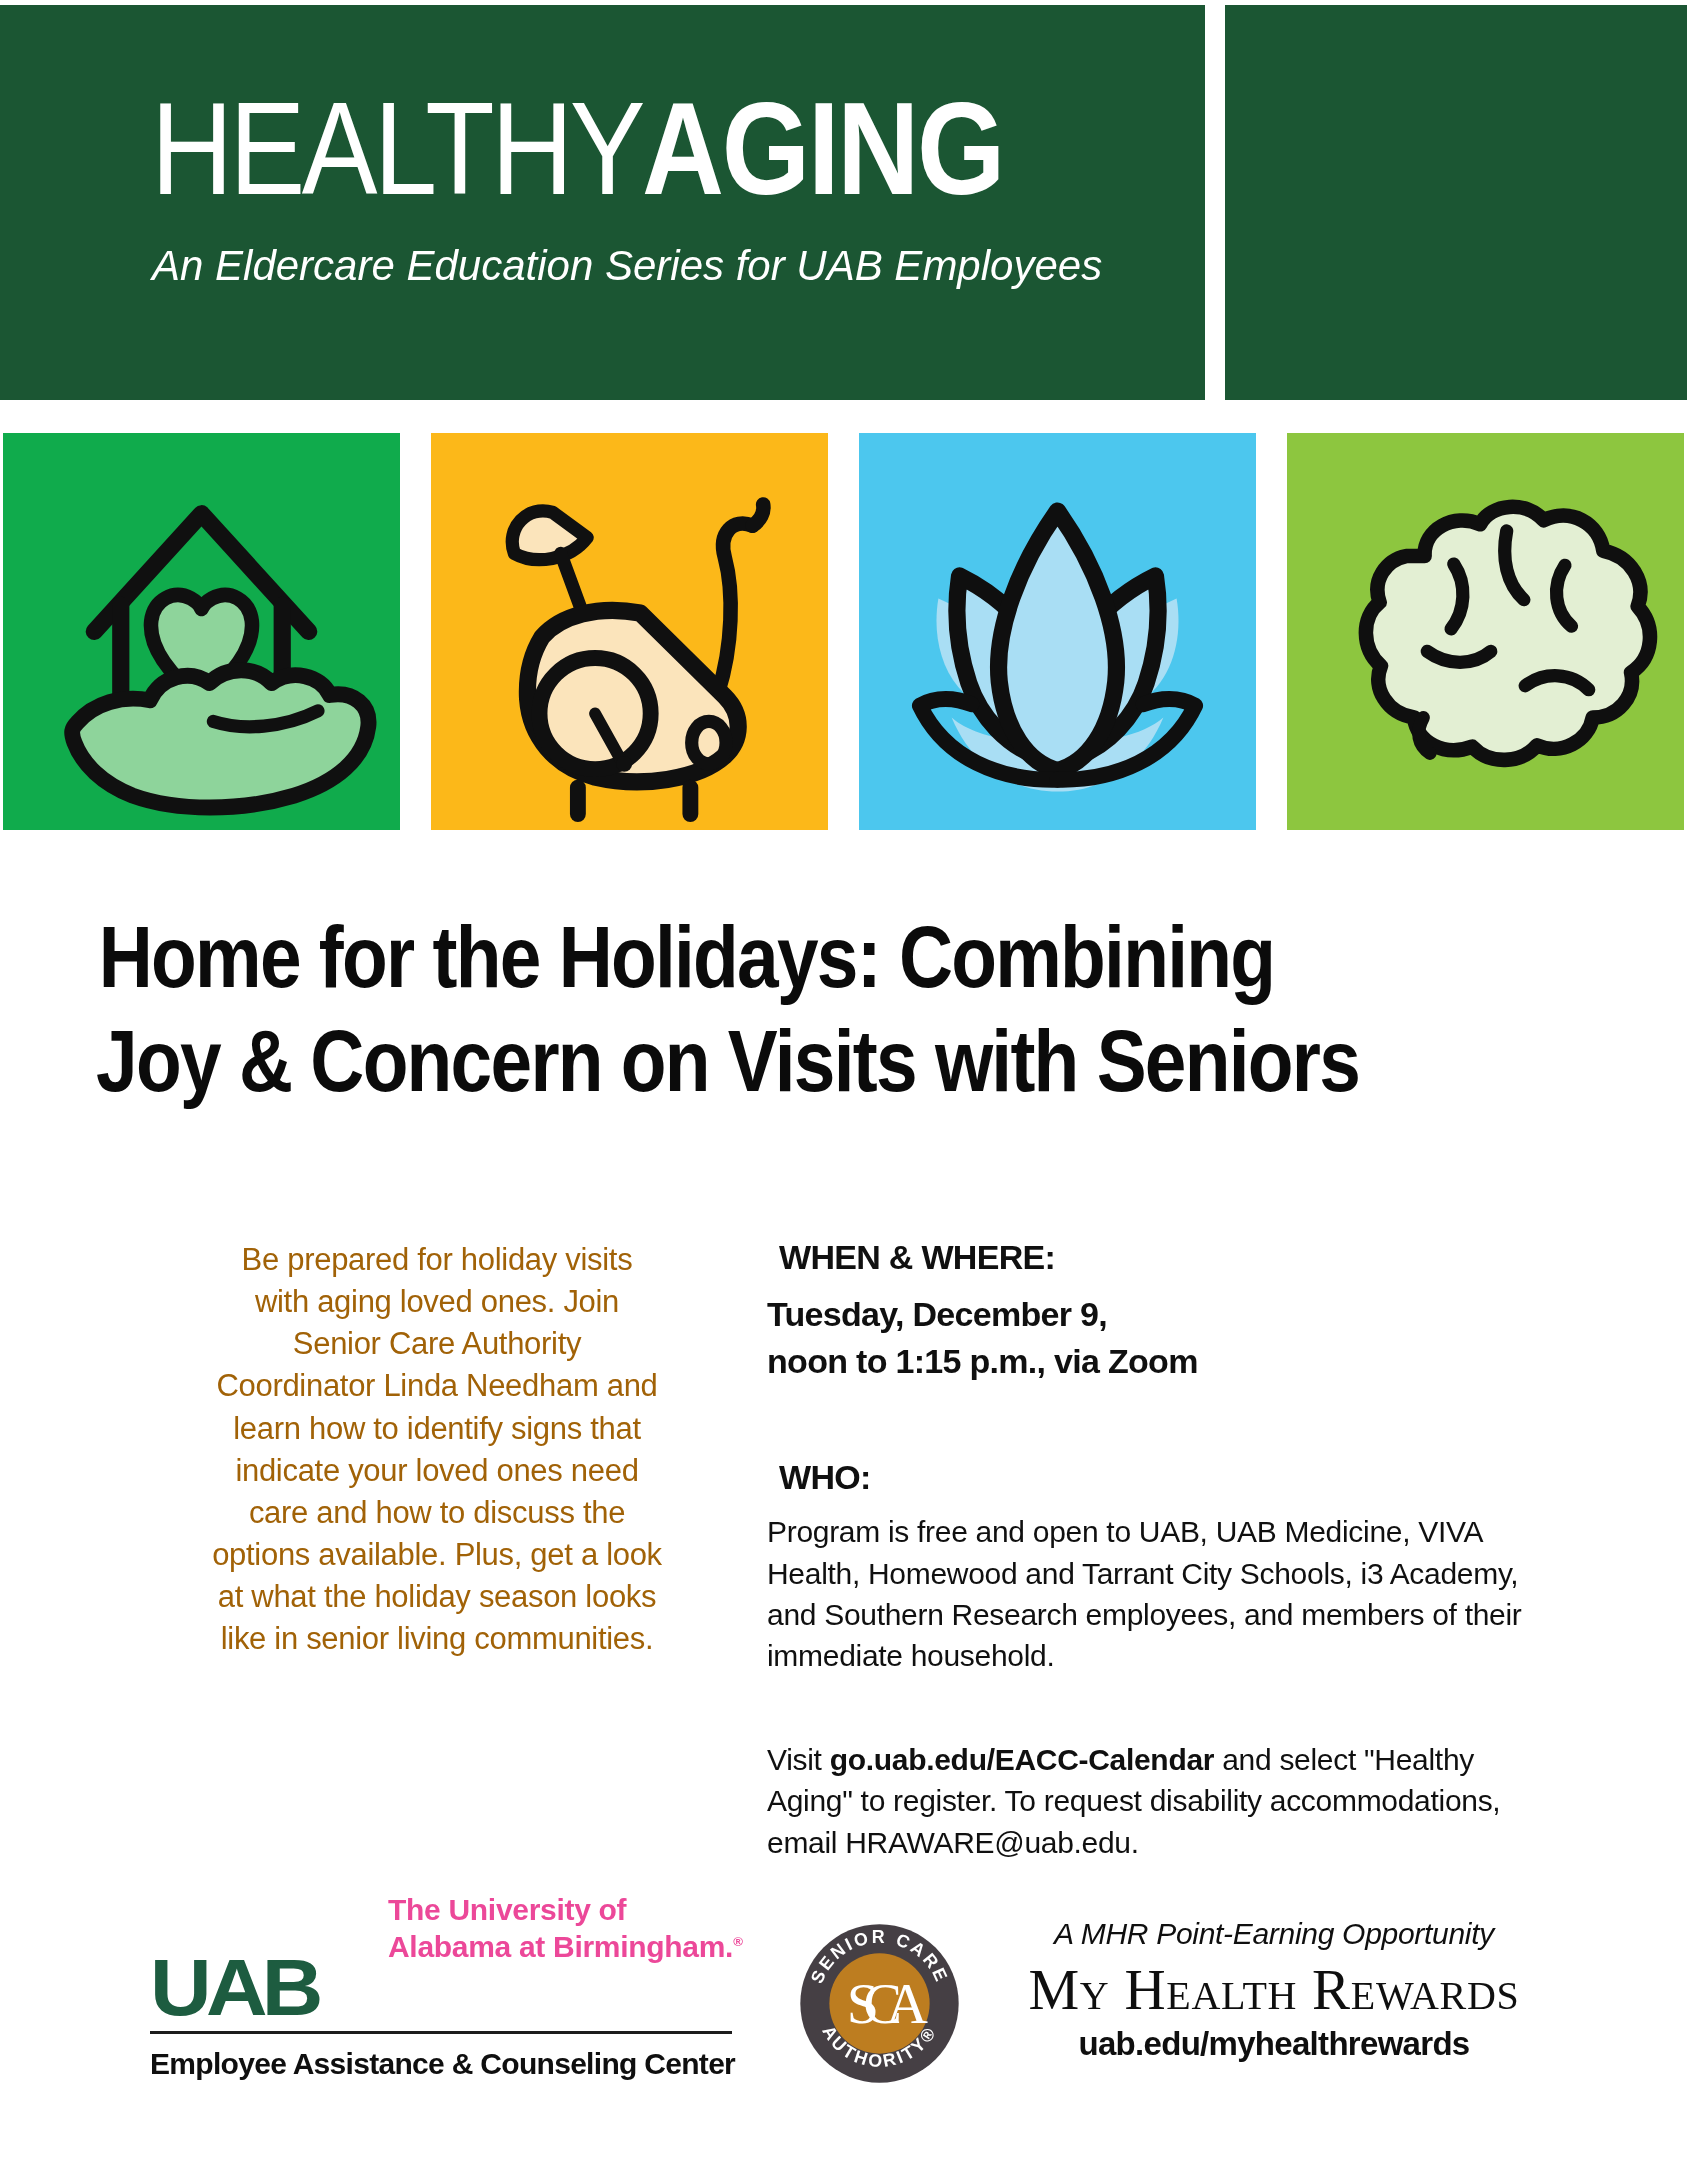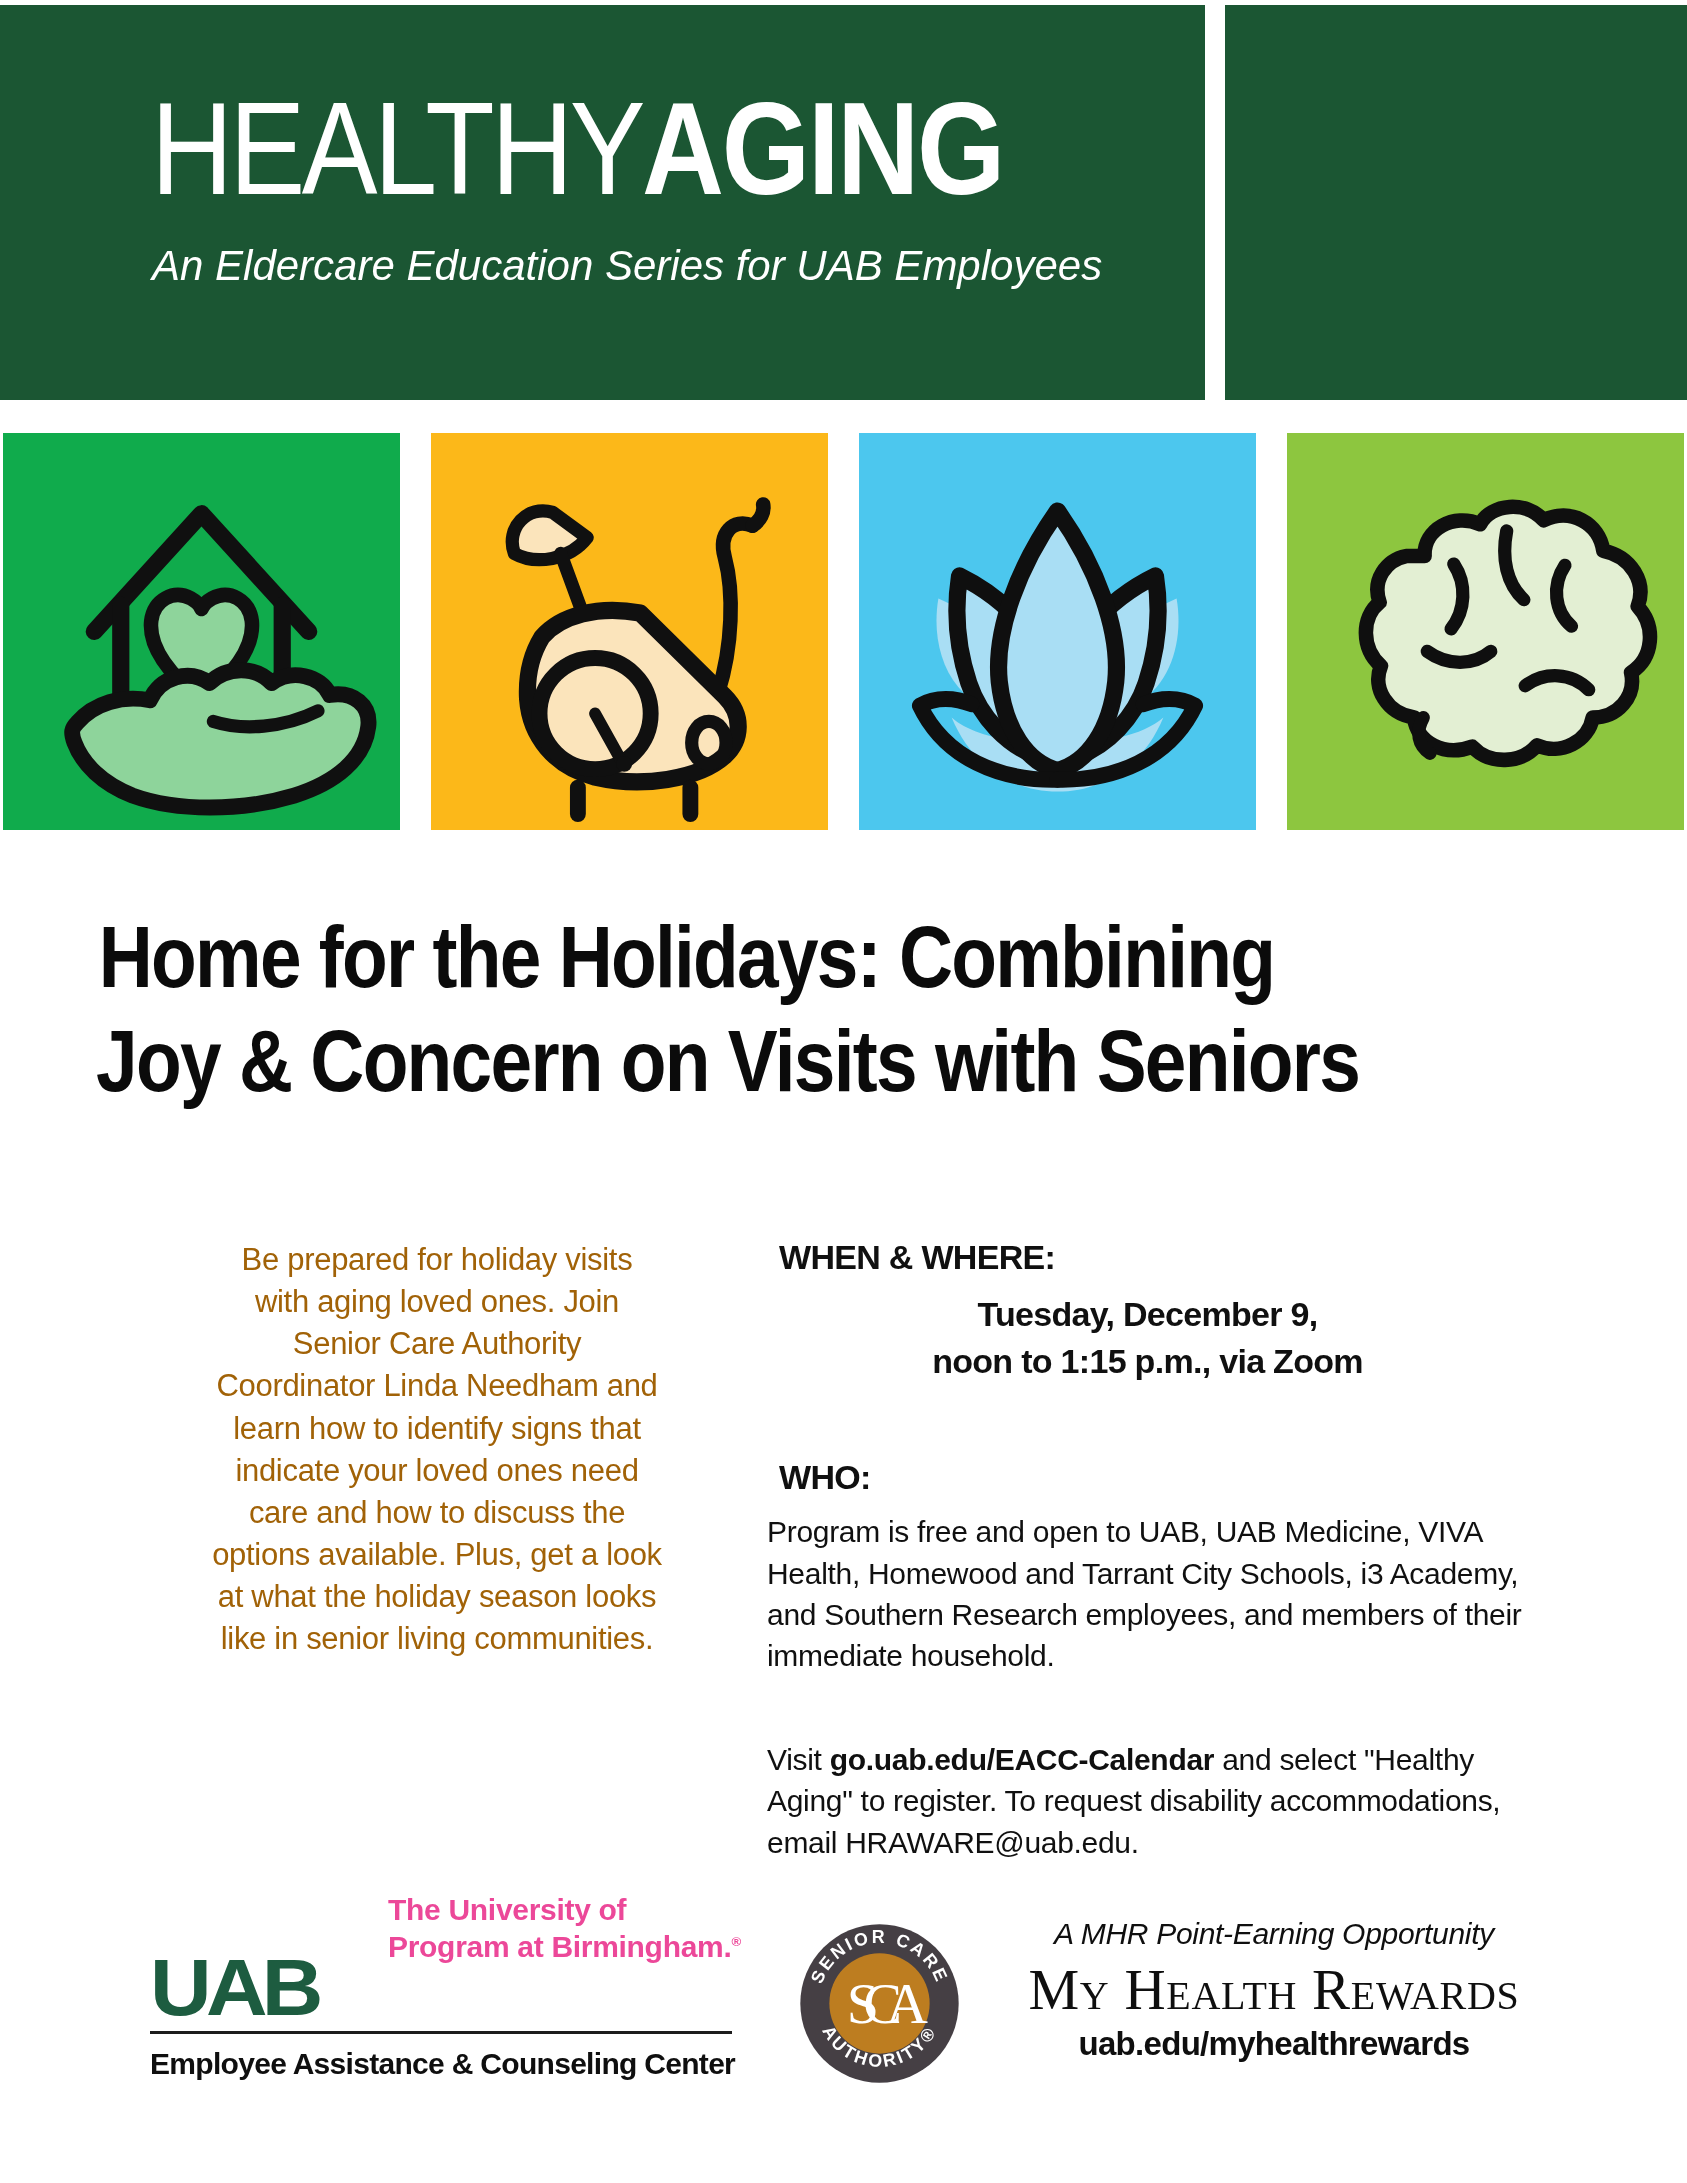--- a/index.html
+++ b/index.html
@@ -49,21 +49,21 @@
   
   .intro {
     position:absolute; left:212px; top:1239px; width:450px;
     font-size:31px; line-height:1.36; letter-spacing:-0.3px;
     text-align:center; color:#a16207;
   }
 
   
   .details { position:absolute; left:767px; top:1223px; width:761px; color:#101010; }
   .d-heading { font-size:34px; font-weight:700; letter-spacing:-0.7px; line-height:1.3; margin:12px; }
-  .d-boldline { font-size:34px; font-weight:700; letter-spacing:-0.7px; line-height:1.38;text-align:center; }
+  .d-boldline { font-size:34px; font-weight:700; letter-spacing:-0.7px; line-height:1.38; }
   .d-body { font-size:30px; font-weight:400; letter-spacing:-0.3px; line-height:1.38; margin-top:4px; }
   .d-gap { height:58px; }
   .bold-inline { font-weight:700; }
 
   
   .uab-logo {
     position:absolute; left:150px; top:1948px;
     font-size:79px; font-weight:700; color:#1d5c40;
     letter-spacing:-5.3px; line-height:1;
     transform:scaleX(1.08); transform-origin:0 0;
@@ -183,21 +183,21 @@
     <div class="d-body">Program is free and open to UAB, UAB Medicine, VIVA Health, Homewood and Tarrant City Schools, i3 Academy, and Southern Research employees, and members of their immediate household.</div>
 
     <div class="d-gap"></div>
 
     <div class="d-body"><span>Visit </span><span class="bold-inline">go.uab.edu/EACC-Calendar</span><span> and select "Healthy Aging" to register. To request disability accommodations, email HRAWARE@uab.edu.</span></div>
   </div>
 
   <div class="uab-logo">UAB</div>
   <div class="univ-text">
     <span>The University of</span><br>
-    <span>Program at Birmingham.</span><span class="reg-sup">®</span>
+    <span>Alabama at Birmingham.</span><span class="reg-sup">®</span>
   </div>
   <div class="footer-rule"></div>
   <div class="dept">Employee Assistance &amp; Counseling Center</div>
 
   <div class="seal">
     <svg viewBox="0 0 244 244">
       <circle cx="122" cy="122" r="120" fill="#453f44"></circle>
       <circle cx="122" cy="122" r="76" fill="#bd7d20"></circle>
       <defs>
         <path id="arcTop" d="M30,122 A92,92 0 0 1 214,122"></path>

